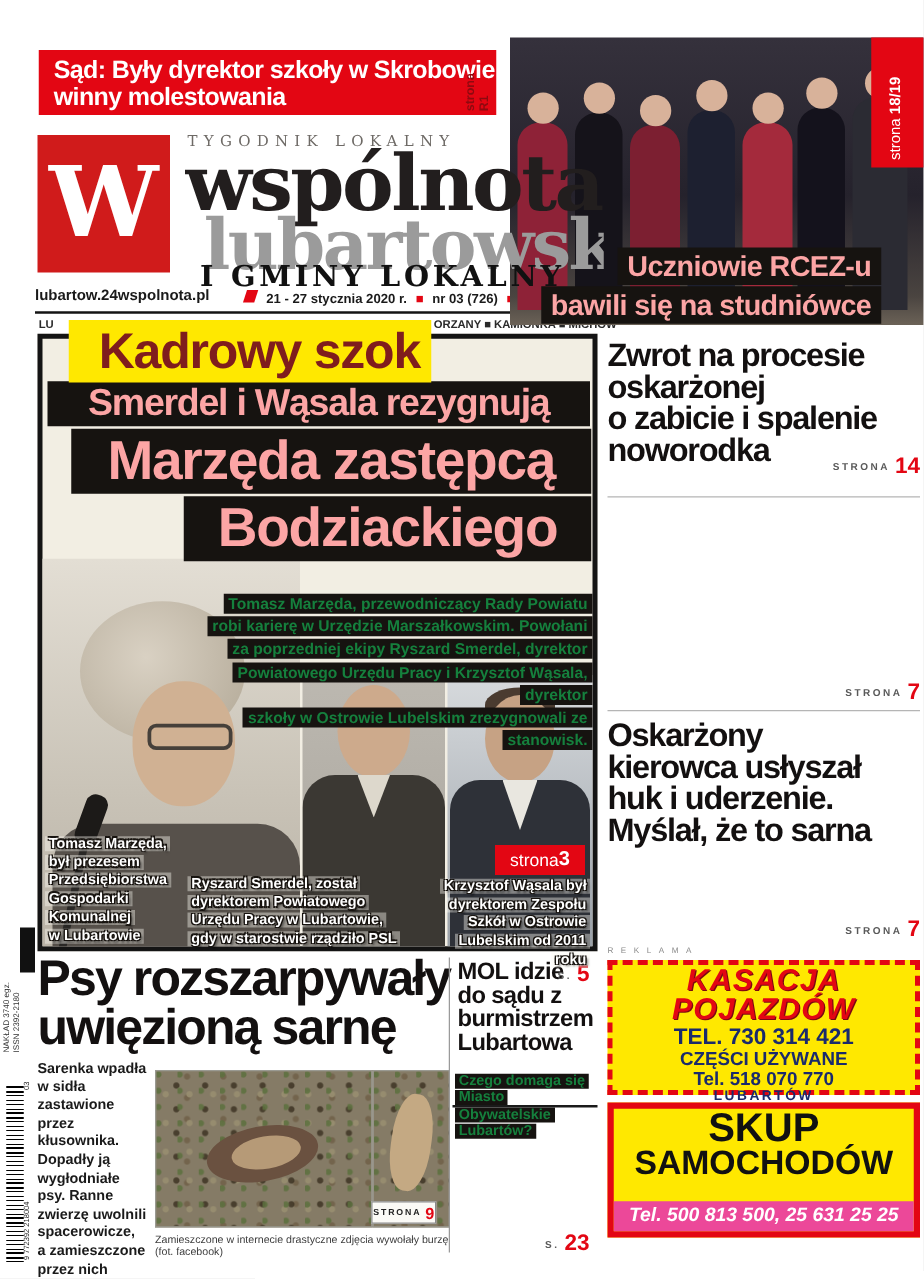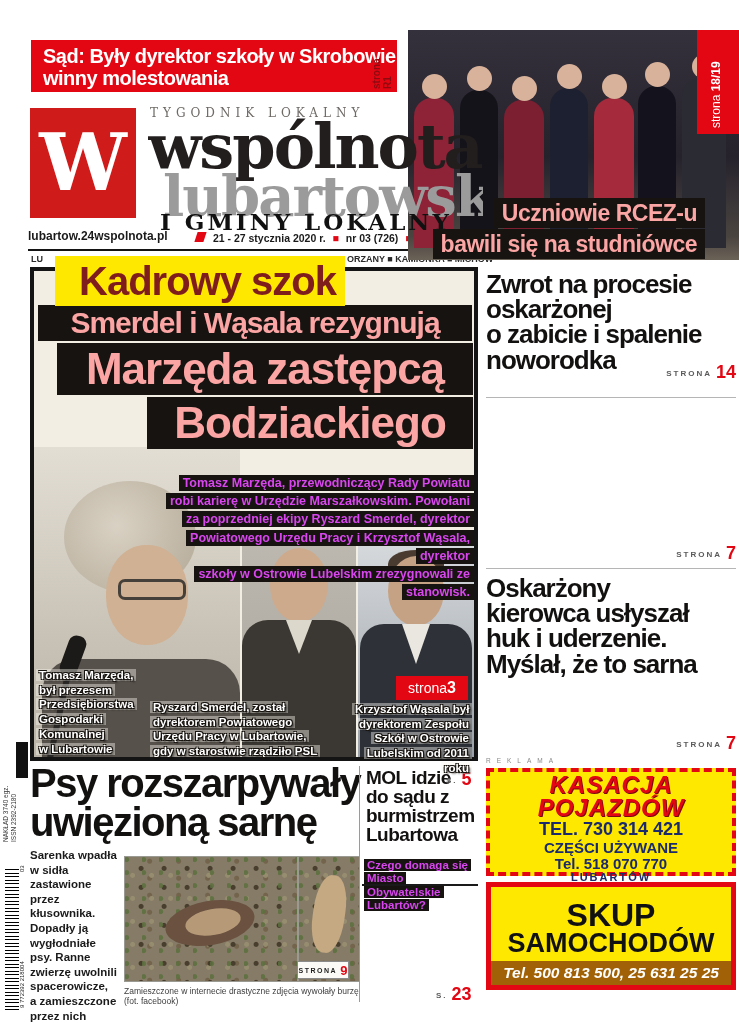--- a/index.html
+++ b/index.html
@@ -3,21 +3,21 @@
 <meta charset="utf-8">
 <style>
   html,body{margin:0;padding:0;background:#e8e8e8;}
   #page{position:relative;width:739px;height:1023px;background:#ffffff;overflow:hidden;
         font-family:"Liberation Sans",sans-serif;color:#131010;}
   .abs{position:absolute;}
   .vert{writing-mode:vertical-rl;transform:rotate(180deg);}
   .hl{font-weight:bold;letter-spacing:-0.5px;color:#131010;}
   .pre{white-space:pre-line;}
   .clone{-webkit-box-decoration-break:clone;box-decoration-break:clone;}
-  .blackbox{background:#161310;color:#d946ef;}
+  .blackbox{background:#161310;color:#15803d;}
   .banner{background:#161310;color:#fca5a5;display:flex;align-items:center;justify-content:center;white-space:nowrap;}
   .pageref-label{font-size:8px;letter-spacing:2px;color:#5a5a5a;font-weight:bold;vertical-align:2px;}
   .pageref-num{font-size:18px;font-weight:bold;color:#e30613;margin-left:4px;}
   .photo-caption{color:#fff;font-weight:bold;font-size:11.5px;line-height:1.28;
      text-shadow:-1px -1px 0 #17130f,1px -1px 0 #17130f,-1px 1px 0 #17130f,1px 1px 0 #17130f,2px 2px 2px rgba(0,0,0,.55);}
   .photo-caption .bg{background:rgba(250,248,240,.42);padding:0 3px;}
   .divider-h{background:#b5b5b5;height:1px;}
   .fig{position:absolute;bottom:12px;border-radius:18px 18px 0 0;}
   .fig .head{position:absolute;top:-24px;left:50%;width:25px;height:25px;margin-left:-12px;border-radius:50%;background:#d8b29a;}
   .deer-photo{background-color:#857b66;border:1px solid #9a9a92;background-image:
@@ -226,20 +226,20 @@
   <div class="abs" style="left:486px;top:768px;width:242px;height:98px;border:4px dashed #e30613;background:#ffe800;text-align:center;padding-top:2px;">
     <div style="font-size:24px;font-weight:bold;font-style:italic;color:#e30613;line-height:0.95;letter-spacing:1px;text-shadow:1px 1px 0 #7a0a10;">KASACJA</div>
     <div style="font-size:24px;font-weight:bold;font-style:italic;color:#e30613;line-height:0.95;letter-spacing:1px;text-shadow:1px 1px 0 #7a0a10;">POJAZDÓW</div>
     <div style="font-size:18px;font-weight:bold;color:#1a2a6c;line-height:1.0;">TEL. 730 314 421</div>
     <div style="font-size:15px;font-weight:bold;color:#1a2a6c;line-height:1.1;margin-top:2px;">CZĘŚCI UŻYWANE</div>
     <div style="font-size:15px;font-weight:bold;color:#1a2a6c;line-height:1.0;">Tel. 518 070 770</div>
     <div style="font-size:11px;font-weight:bold;color:#1a2a6c;letter-spacing:2px;line-height:1.1;">LUBARTÓW</div>
   </div>
 
   <div class="abs" style="left:486px;top:882px;width:240px;height:98px;border:5px solid #e30613;background:#ffe800;display:flex;flex-direction:column;">
-    <div style="flex:1;text-align:center;padding-top:13px;">
+    <div style="flex:1;text-align:center;padding-top:0;">
       <div style="font-size:32px;font-weight:bold;color:#111;line-height:0.95;">SKUP</div>
       <div style="font-size:27px;font-weight:bold;color:#111;line-height:1.0;">SAMOCHODÓW</div>
     </div>
-    <div style="background:#a16207;color:#fff;font-size:15.5px;font-weight:bold;font-style:italic;text-align:center;padding:3px 0;">Tel. 500 813 500, 25 631 25 25</div>
+    <div style="background:#ec4899;color:#fff;font-size:15.5px;font-weight:bold;font-style:italic;text-align:center;padding:3px 0;">Tel. 500 813 500, 25 631 25 25</div>
   </div>
 
 </div>
 
 </body></html>

